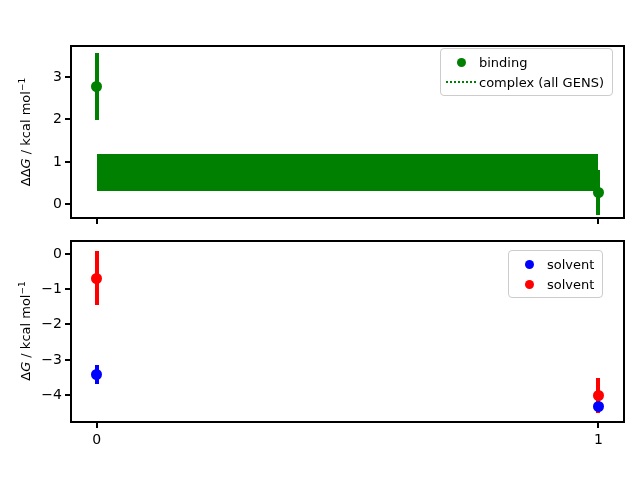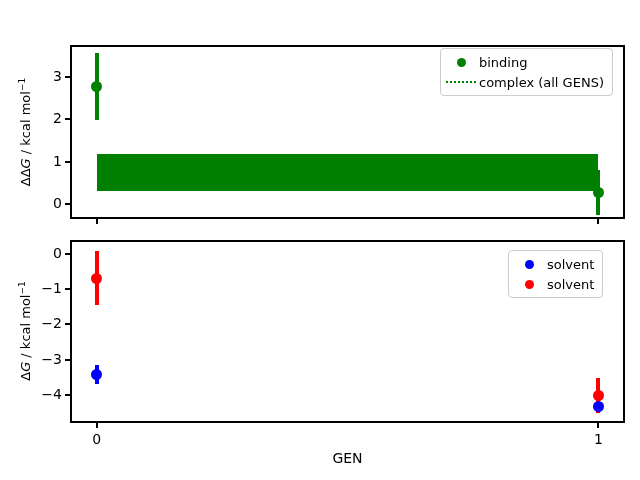--- a/index.html
+++ b/index.html
@@ -38,21 +38,20 @@
 </head>
 <body>
 
 <div id="figure">
 
 
   <div class="ylabel" style="left:-84px; top:123px;"><span>ΔΔ</span><i>G</i><span> / kcal mol</span><sup>−1</sup></div>
 
   <div class="ylabel" style="left:-84px; top:322px;"><span>Δ</span><i>G</i><span> / kcal mol</span><sup>−1</sup></div>
 
-  <div class="xlabel">GEN</div>
 
 <div class="axes" style="left: 70px; top: 45px; width: 555px; height: 174px;">
       <div class="band" style="left: 26.5958px; top: 108.961px; width: 501.808px; height: 37.165px; background: rgb(0, 128, 0);"></div>
       <div class="ebar" style="left: 24.5958px; top: 7.60194px; height: 67.5728px; background: rgb(0, 128, 0);"></div>
       <div class="dot" style="left: 21.0958px; top: 35.8883px; background: rgb(0, 128, 0);"></div>
       <div class="ebar" style="left: 526.404px; top: 125.01px; height: 44.767px; background: rgb(0, 128, 0);"></div>
       <div class="dot" style="left: 522.904px; top: 141.893px; background: rgb(0, 128, 0);"></div>
       <div class="xtick" style="left: 25.5958px; top: 174px;"></div>
       <div class="xtick" style="left: 527.404px; top: 174px;"></div>
       <div class="ytick" style="top: 157.796px;"></div>

